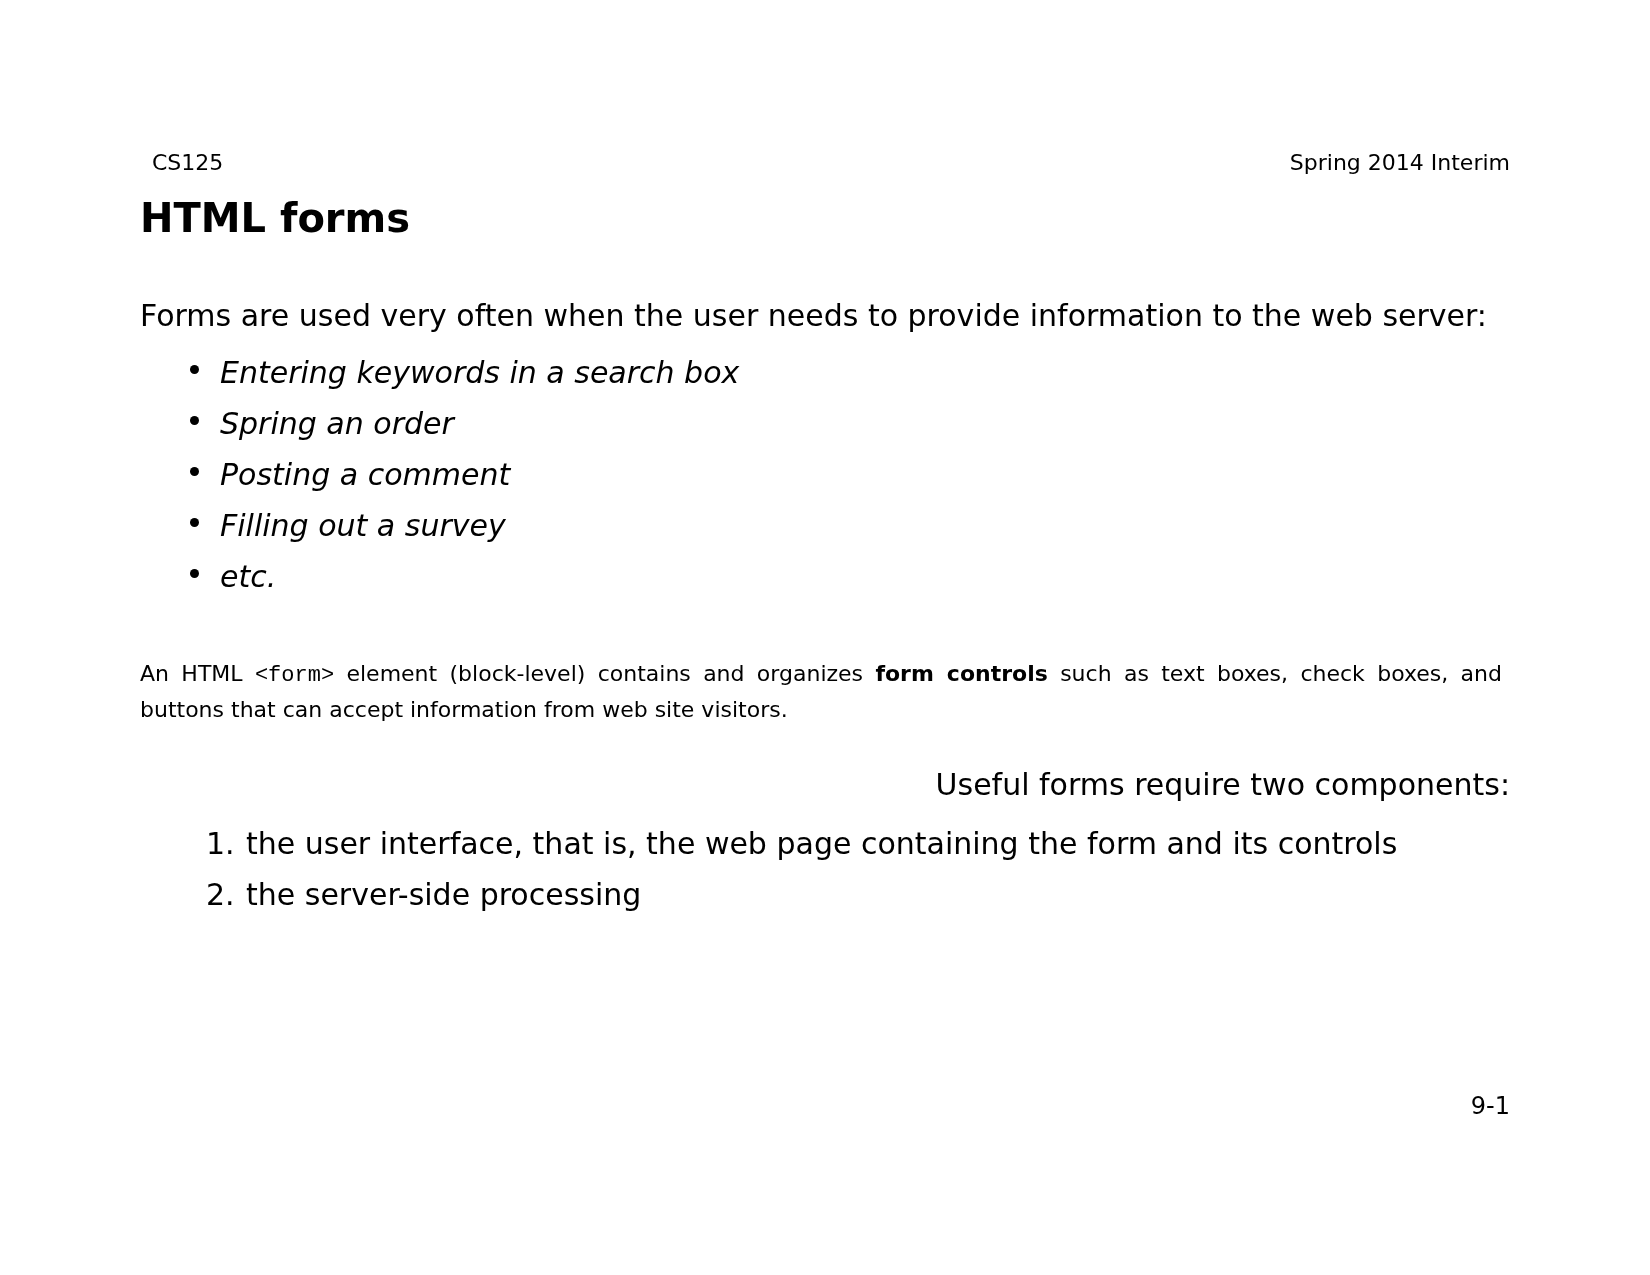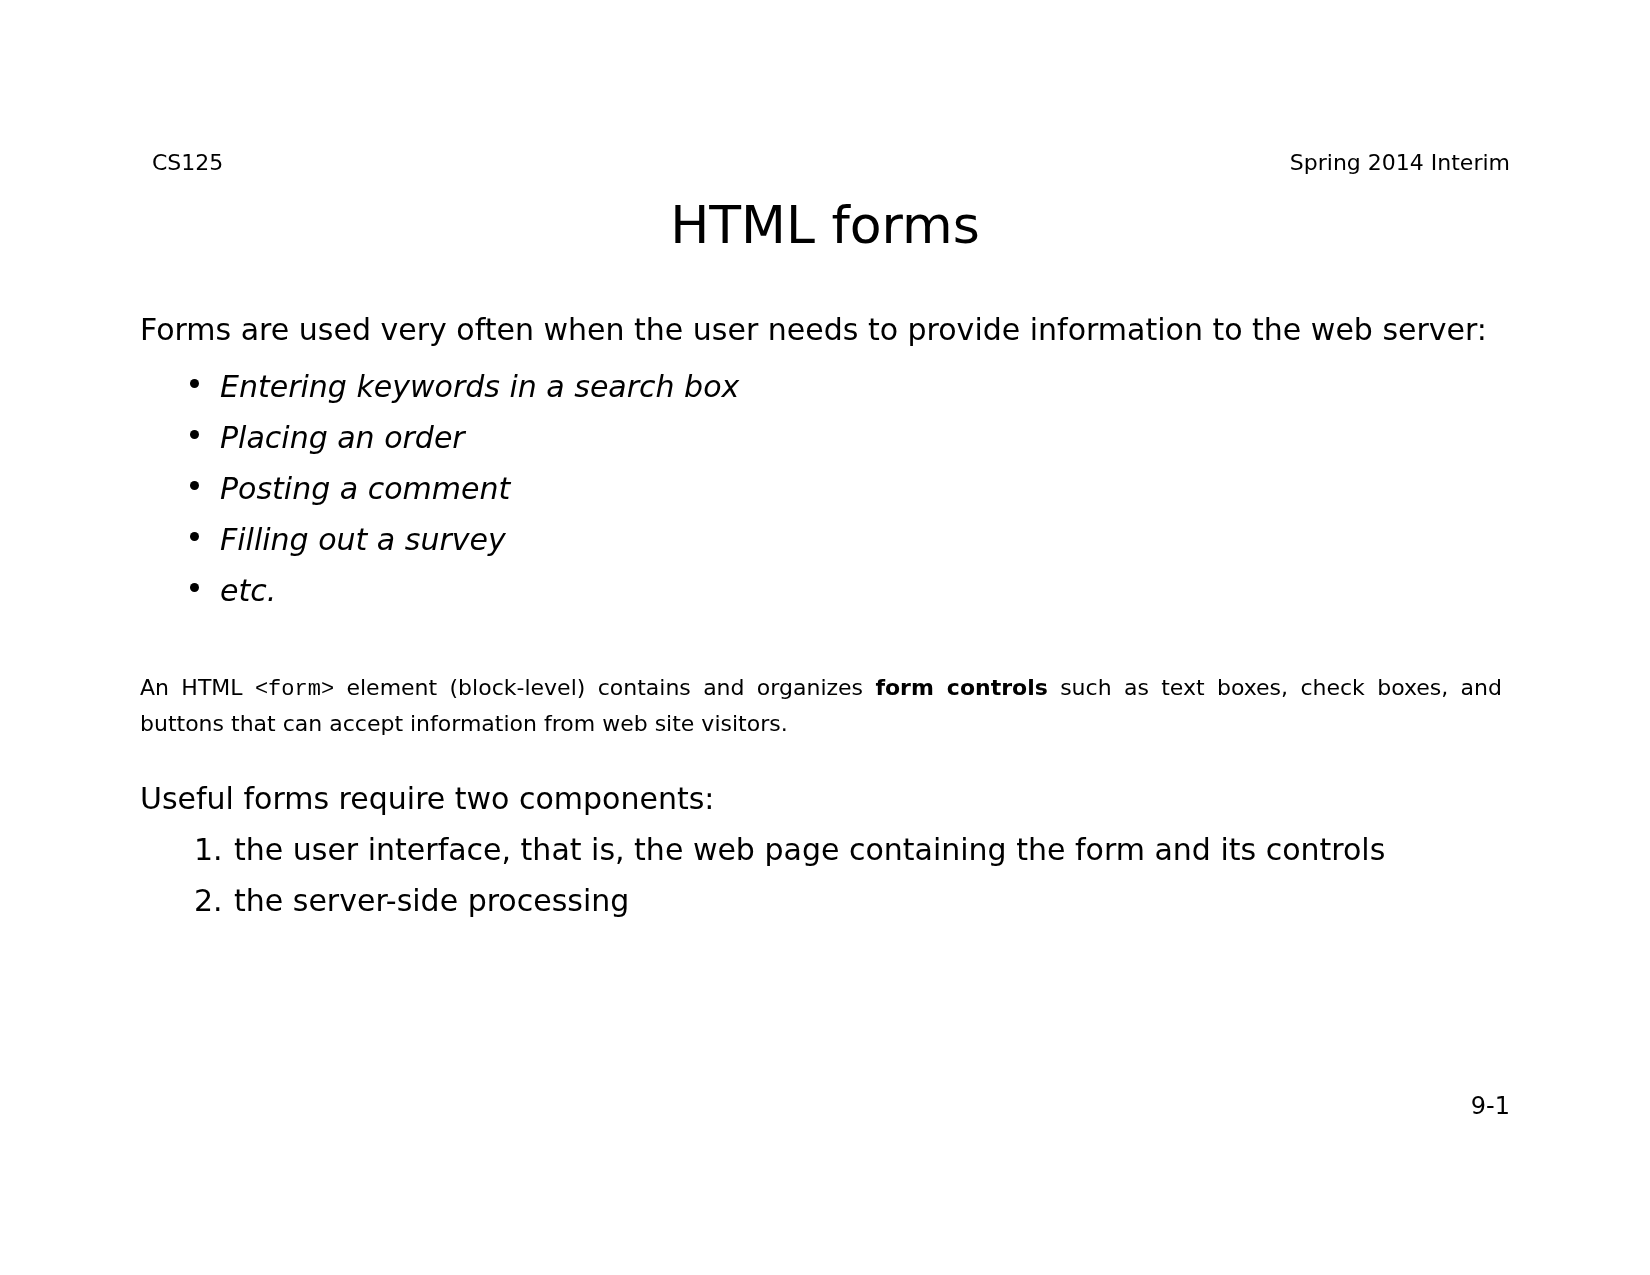--- a/index.html
+++ b/index.html
@@ -19,23 +19,22 @@
     position: relative;
   }
   .hdr {
     display: flex;
     justify-content: space-between;
     font-size: 22px;
     margin-bottom: 20px;
     margin-left: 12px;
   }
   .title {
-    text-align: center;
-    font-size: 52px;
-    font-weight: normal;
+    font-size: 40px;
+    font-weight: bold;
     margin: 0 0 55px 0;
   }
   .intro {
     font-size: 30px;
     margin: 0 0 10px 0;
     line-height: 1.35;
   }
   ul.bullets {
     margin: 0 0 55px 0;
     padding: 0 0 0 50px;
@@ -66,23 +65,24 @@
   }
   .para .tt {
     font-family: "Courier New", Courier, monospace;
   }
   .para b {
     font-weight: bold;
   }
   .sub {
     font-size: 30px;
     margin: 0 0 8px 0;
+    text-align: right;
   }
   ol.numbers {
-    margin: 4px;
+    margin: 16px;
     padding: 0 0 0 50px;
     list-style: none;
     counter-reset: item;
   }
   ol.numbers li {
     counter-increment: item;
     position: relative;
     padding-left: 40px;
     font-size: 30px;
     line-height: 1.7;
@@ -110,21 +110,21 @@
     <span>CS125</span>
     <span>Spring 2014 Interim</span>
   </div>
 
   <h1 class="title">HTML forms</h1>
 
   <p class="intro">Forms are used very often when the user needs to provide information to the web server:</p>
 
   <ul class="bullets">
     <li>Entering keywords in a search box</li>
-    <li>Placing an order</li>
+    <li>Spring an order</li>
     <li>Posting a comment</li>
     <li>Filling out a survey</li>
     <li>etc.</li>
   </ul>
 
   <p class="para">
     <span>An HTML </span><span class="tt">&lt;form&gt;</span><span> element (block-level) contains and organizes </span><b>form controls</b><span> such as text boxes, check boxes, and buttons that can accept information from web site visitors.</span>
   </p>
 
   <p class="sub">Useful forms require two components:</p>

